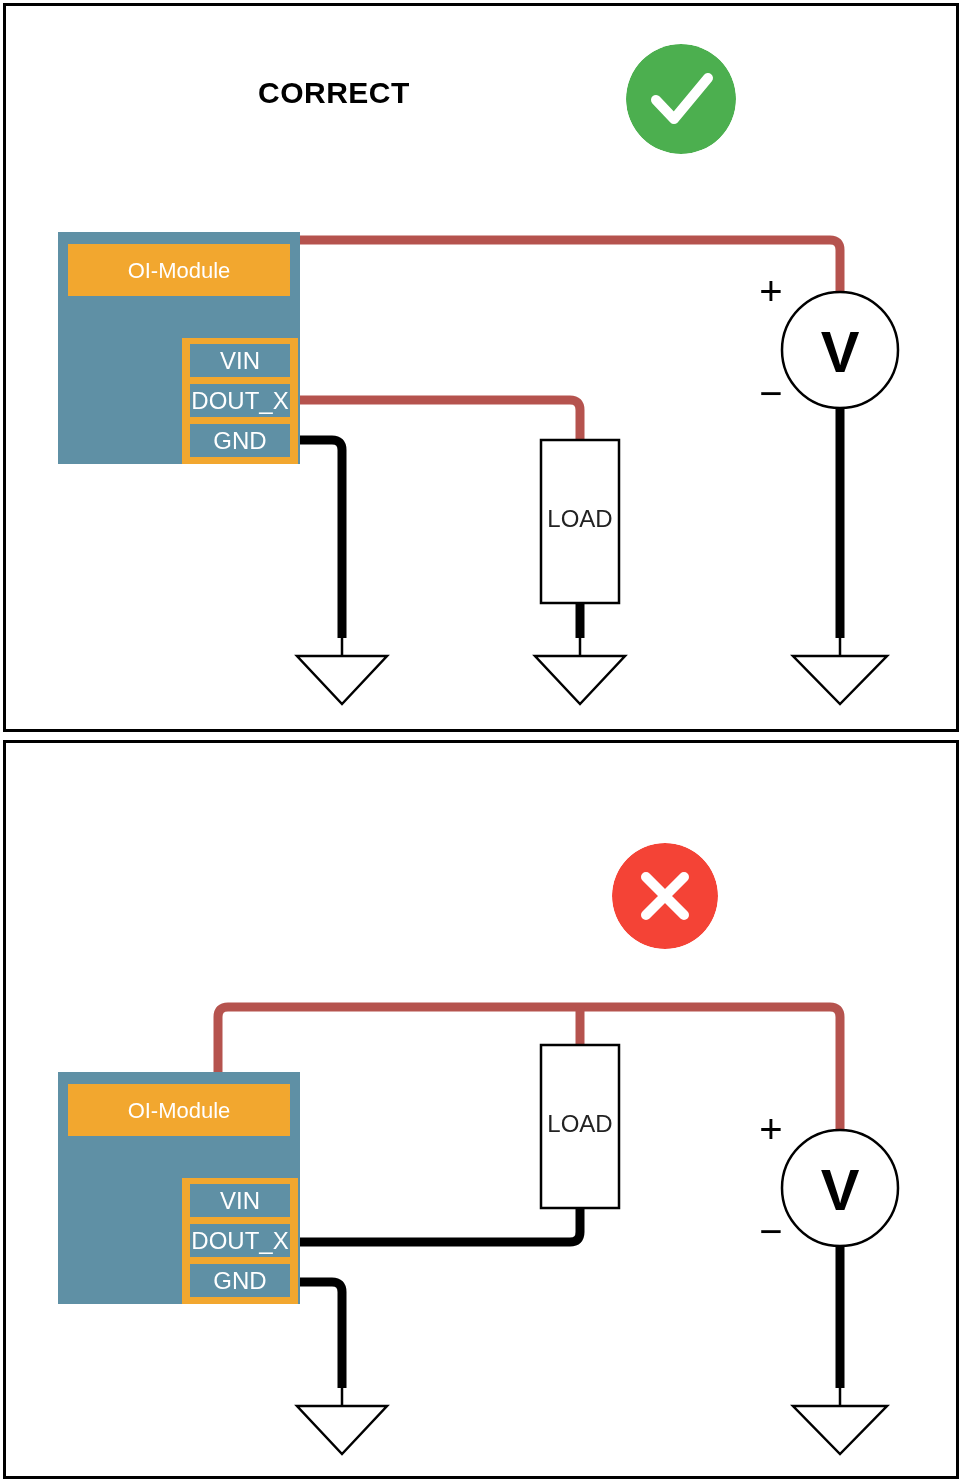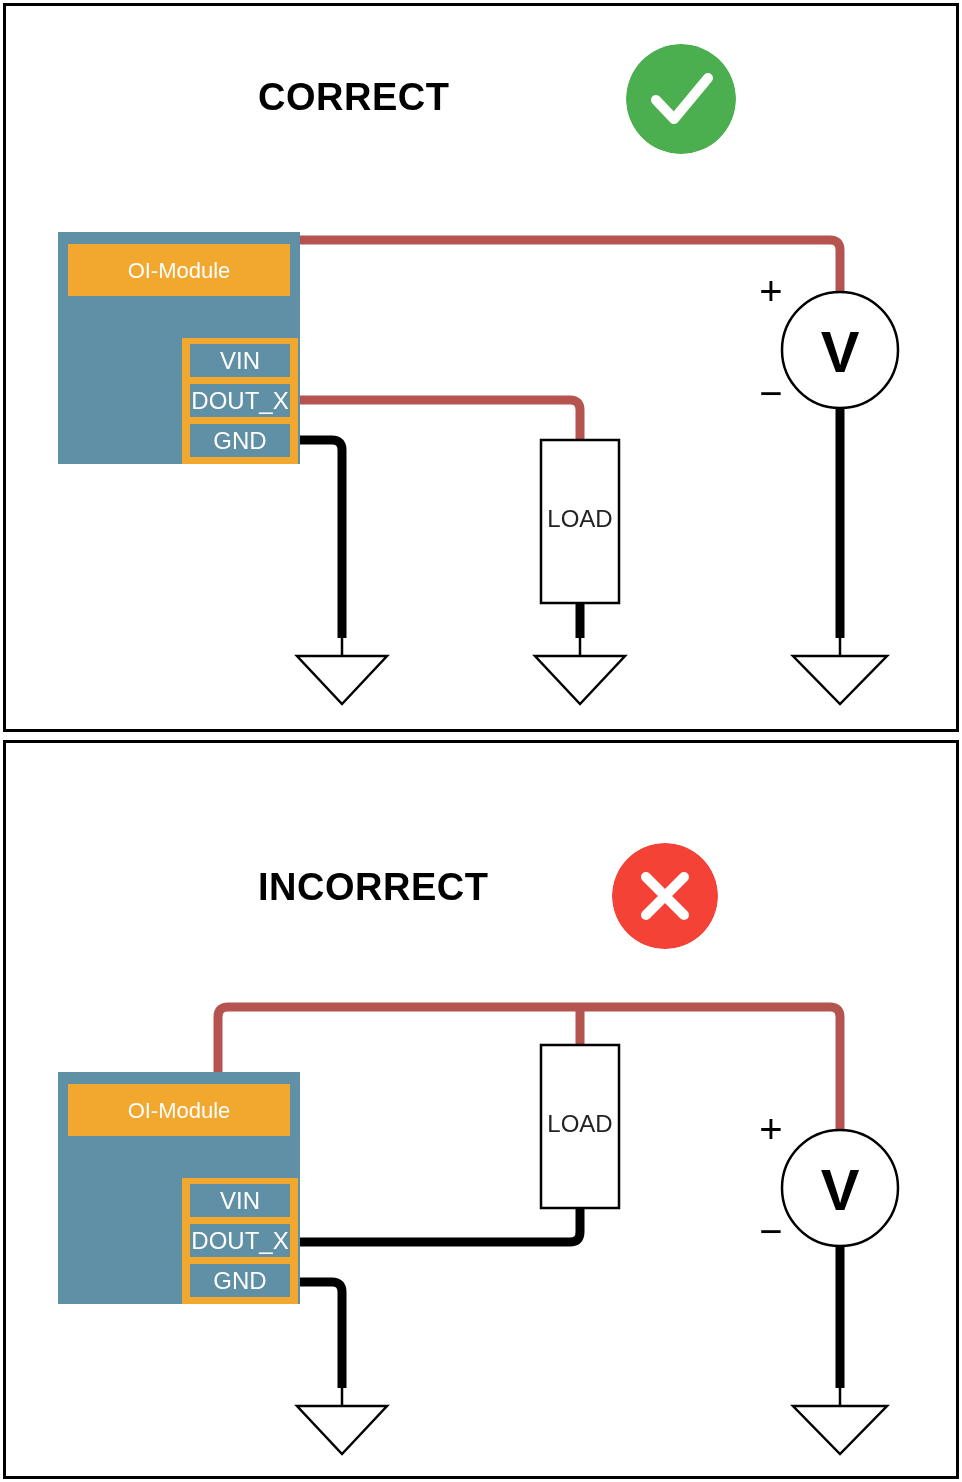--- a/index.html
+++ b/index.html
@@ -31,21 +31,21 @@
     height: 729px;
   }
   #panel-incorrect {
     top: 740px;
     width: 956px;
     height: 739px;
   }
   .panel-title {
     position: absolute;
     font-weight: bold;
-    font-size: 38px;
+    font-size: 30px;
     letter-spacing: 0.5px;
     color: #000000;
     white-space: nowrap;
   }
   #title-correct { left: 258px; top: 76px; }
   #title-incorrect { left: 258px; top: 866px; }
 
   .status-badge {
     position: absolute;
     border-radius: 50%;
@@ -157,21 +157,20 @@
       <path d="M535 456 L625 456 L580 504 Z" fill="#ffffff" stroke="#000000" stroke-width="2.5"></path>
     </g>
     <g>
       <path d="M840 438 L840 456" stroke="#000000" stroke-width="2.5" fill="none"></path>
       <path d="M793 456 L887 456 L840 504 Z" fill="#ffffff" stroke="#000000" stroke-width="2.5"></path>
     </g>
   </svg>
 
   <div class="panel" id="panel-incorrect"></div>
 
-  <div class="panel-title" id="title-incorrect">INCORRECT</div>
 
   <svg class="status-badge" id="badge-incorrect" viewBox="0 0 106 106">
     <circle cx="53" cy="53" r="53" fill="#f44336"></circle>
     <path d="M34 34 L72 72 M72 34 L34 72" stroke="#ffffff" stroke-width="10" fill="none" stroke-linecap="round"></path>
   </svg>
 
   <svg class="schematic" id="schem-incorrect" width="962" height="520" viewBox="0 0 962 520">
 
     <path d="M298 240 L228 240 Q218 240 218 230 L218 57 Q218 47 228 47 L830 47 Q840 47 840 57 L840 190" stroke="#b5534e" stroke-width="9" fill="none" stroke-linecap="butt" stroke-linejoin="round"></path>
     <path d="M580 47 L580 85" stroke="#b5534e" stroke-width="9" fill="none"></path>

